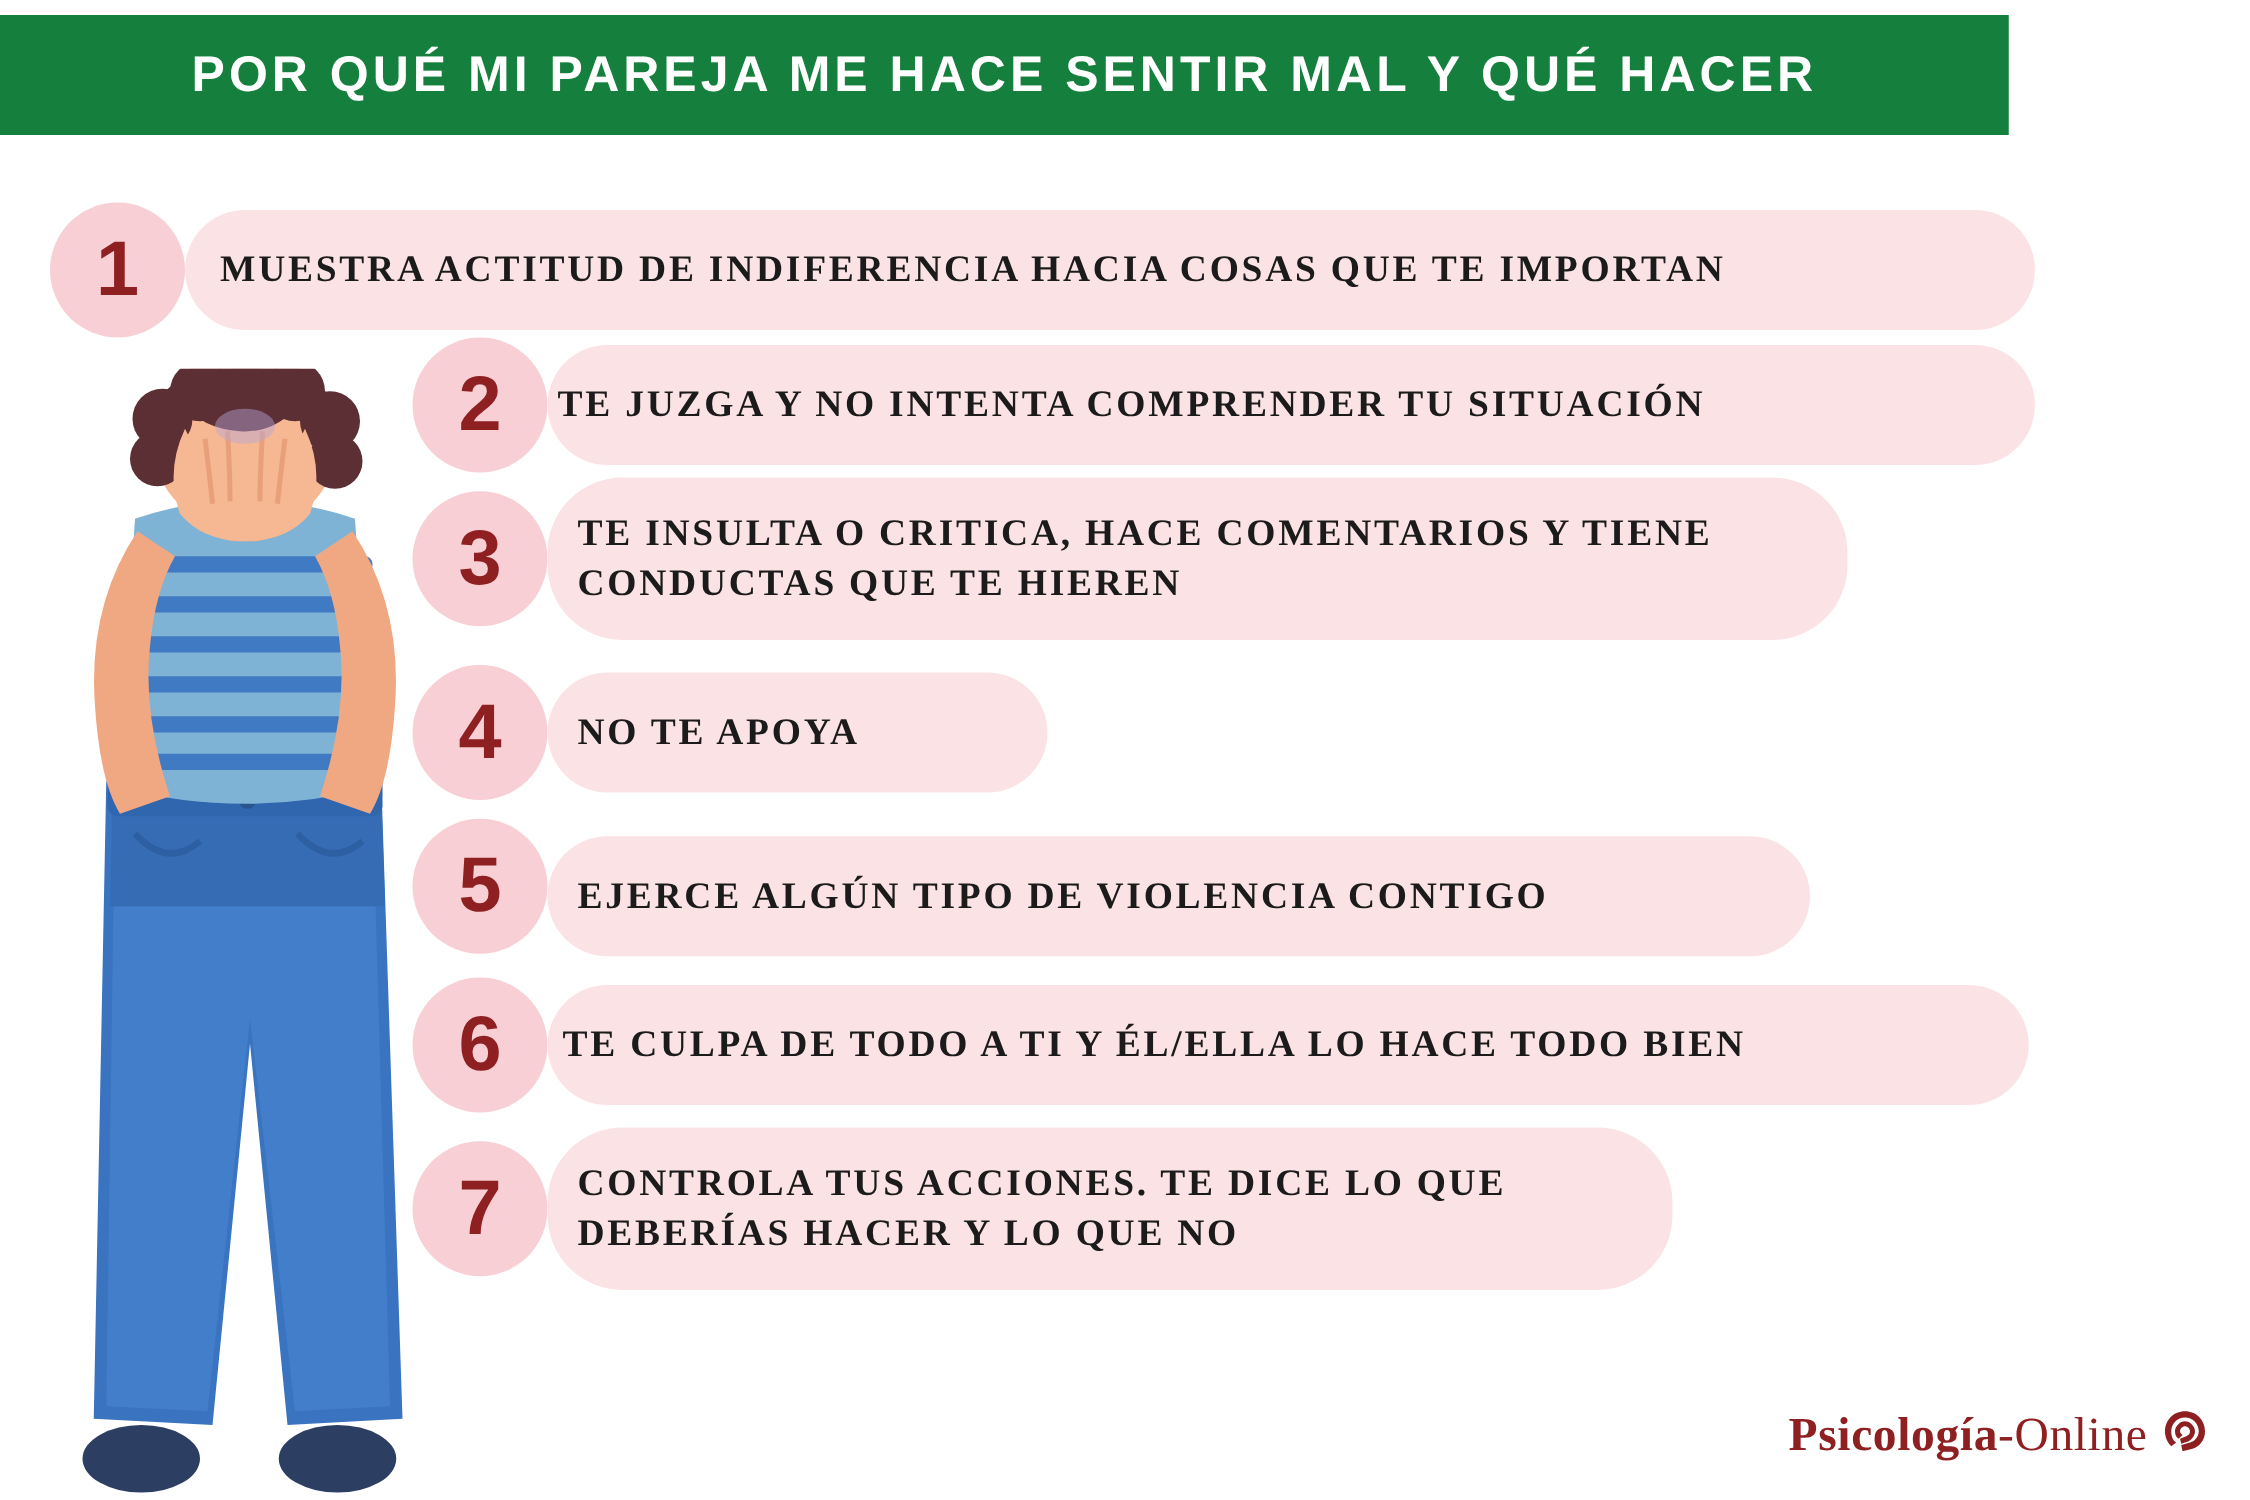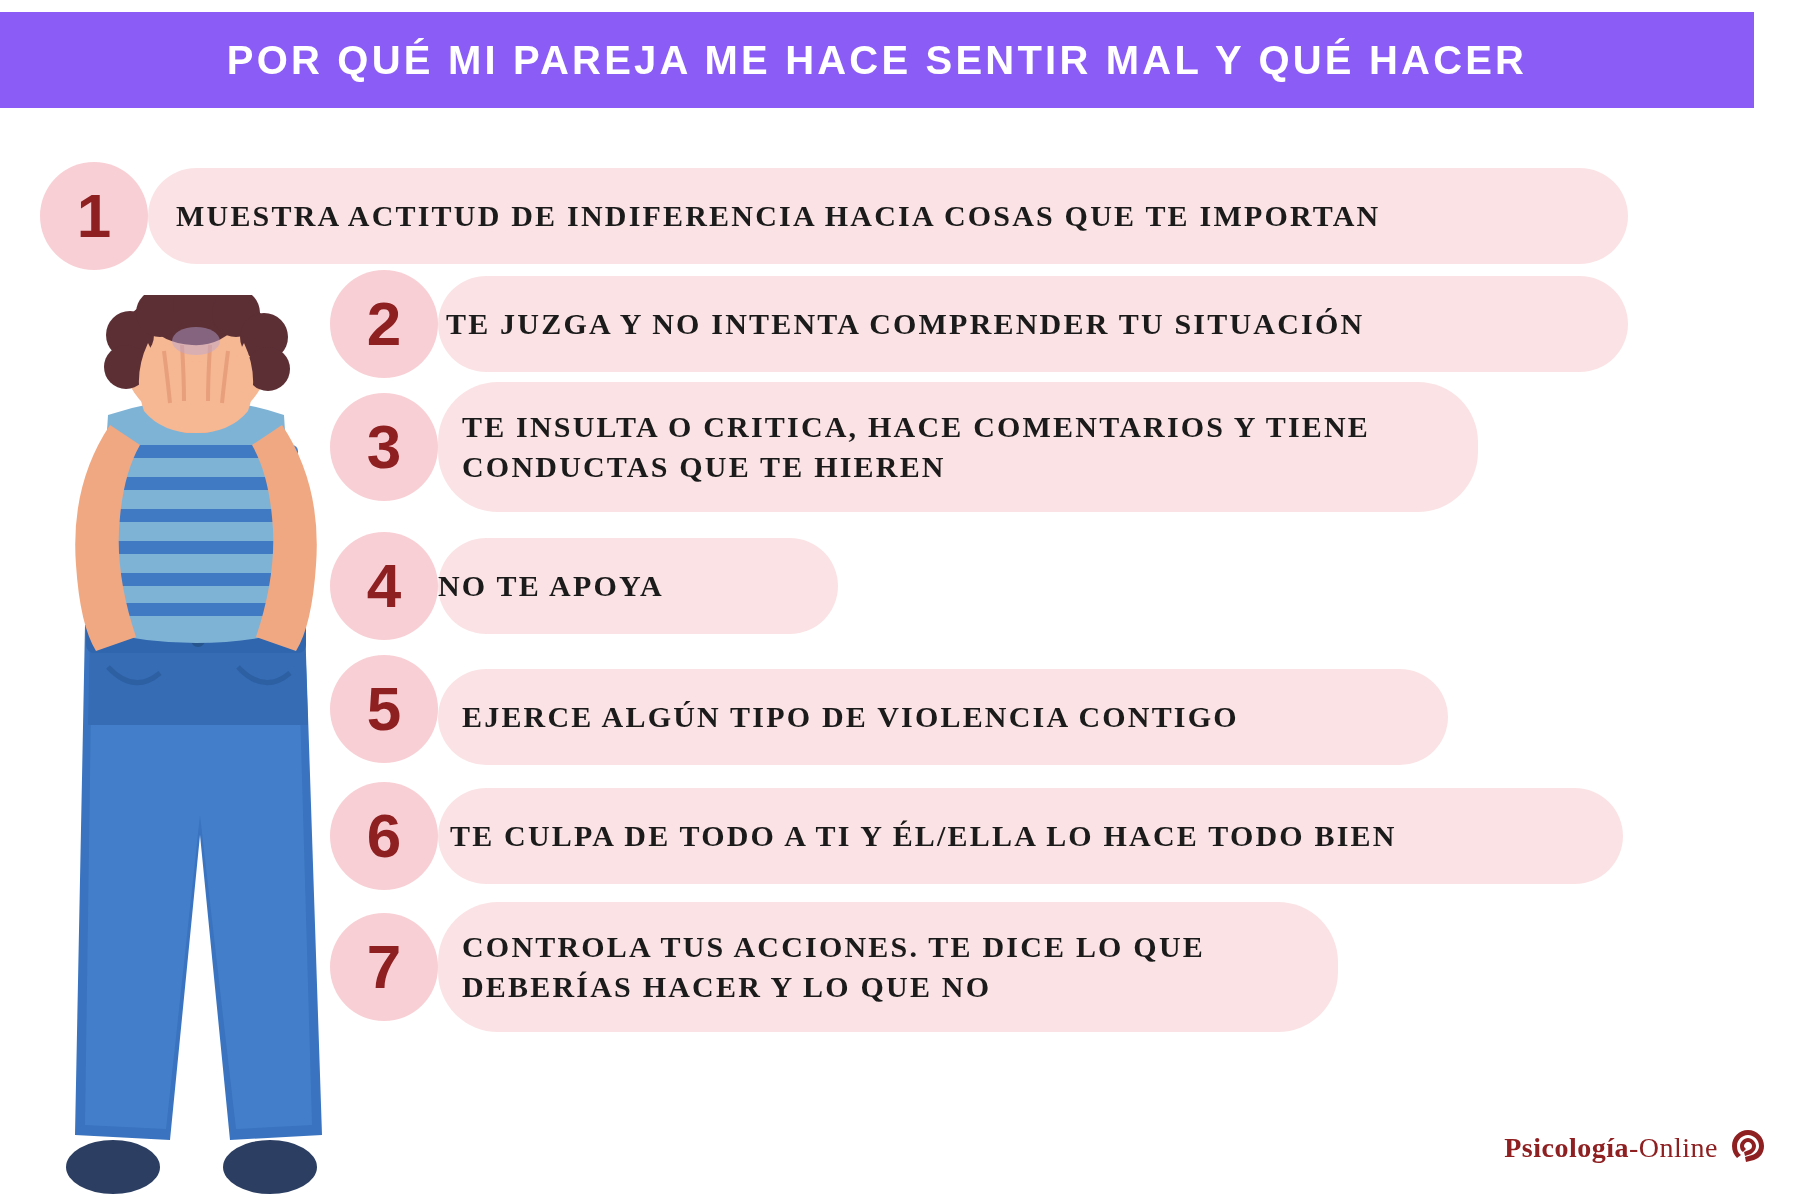--- a/index.html
+++ b/index.html
@@ -13,23 +13,23 @@
     font-family: "Liberation Sans", sans-serif;
     overflow: hidden;
     position: relative;
   }
 
   
   .header-bar {
     position: absolute;
     top: 12px;
     left: 0;
-    width: 1754px;
+    width: 1607px;
     height: 96px;
-    background: #8b5cf6;
+    background: #15803d;
     display: flex;
     align-items: center;
     justify-content: center;
   }
   .header-title {
     color: #ffffff;
     font-size: 40px;
     font-weight: bold;
     letter-spacing: 3.2px;
     text-transform: uppercase;
@@ -107,21 +107,21 @@
   #row-2 { left: 330px; top: 110px; }
   #row-2 .pill { width: 1190px; }
   #row-2 .row-text { padding-left: 8px; }
 
   #row-3 { left: 330px; top: 222px; }
   #row-3 .pill { width: 1040px; min-height: 130px; }
   #row-3 .row-text { padding-left: 24px; }
 
   #row-4 { left: 330px; top: 372px; }
   #row-4 .pill { width: 400px; }
-  #row-4 .row-text { }
+  #row-4 .row-text { padding-left: 24px; }
 
   #row-5 { left: 330px; top: 492px; }
   #row-5 .pill { width: 1010px; margin-top: 17px; }
   #row-5 .row-text { padding-left: 24px; }
 
   #row-6 { left: 330px; top: 622px; }
   #row-6 .pill { width: 1185px; }
   #row-6 .row-text { padding-left: 12px; }
 
   #row-7 { left: 330px; top: 742px; }
@@ -132,21 +132,21 @@
   .logo {
     position: absolute;
     right: 30px;
     bottom: 28px;
     display: flex;
     align-items: center;
     gap: 8px;
   }
   .logo-text {
     font-family: "Liberation Serif", serif;
-    font-size: 28px;
+    font-size: 38px;
     color: #8e2022;
     letter-spacing: 0.5px;
     white-space: nowrap;
   }
   .logo-text .bold { font-weight: bold; }
   .logo-mark { display: block; }
 </style>
 </head>
 <body>
 

